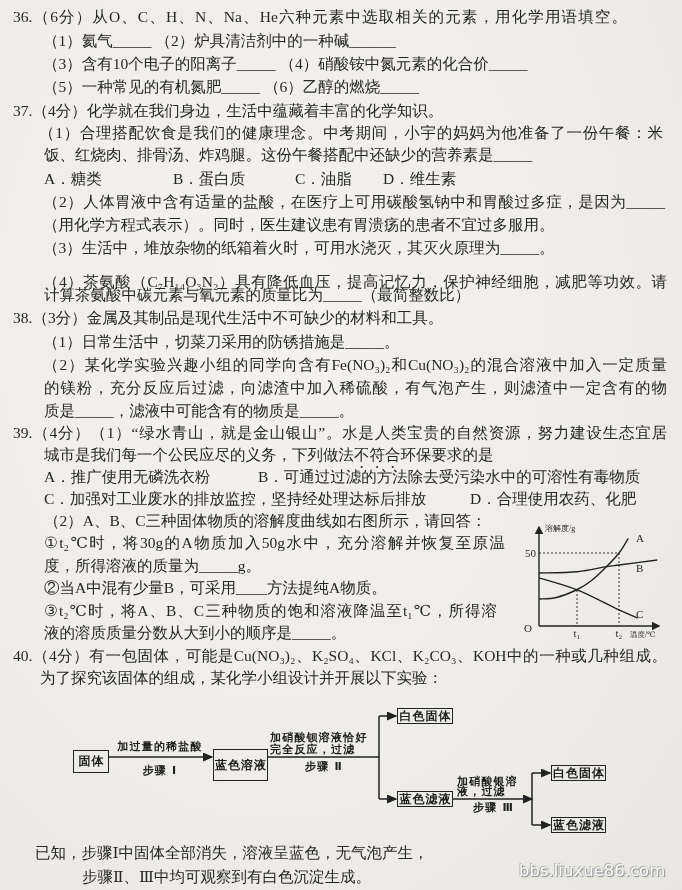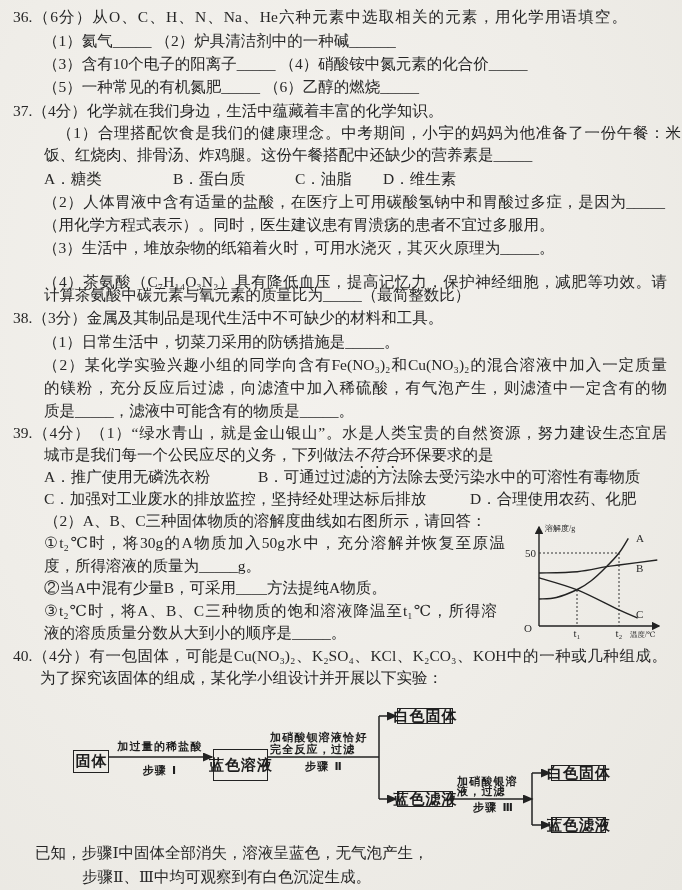--- a/index.html
+++ b/index.html
@@ -8,30 +8,30 @@
     position: relative; width: 682px; height: 890px; overflow: hidden;
     background: radial-gradient(ellipse at 40% 35%, #f4f2ee 0%, #efede8 55%, #e9e7e1 100%);
     color: #262626;
     font-family: "Liberation Serif", "DejaVu Serif", serif;
     font-size: 15.5px;
   }
   .ln { position: absolute; height: 20px; line-height: 20px; white-space: nowrap; }
   .j { text-align: justify; text-align-last: justify; }
   .em {
     -webkit-text-emphasis: filled dot; text-emphasis: filled dot;
-    -webkit-text-emphasis-position: under; text-emphasis-position: under right; font-style: italic;
+    -webkit-text-emphasis-position: under; text-emphasis-position: under right;
   }
   
   .chart { position: absolute; left: 505px; top: 515px; width: 177px; height: 130px; }
   .chart text { font-family: "Liberation Serif", "DejaVu Serif", serif; fill: #2a2a2a; }
   
   .flow-lines { position: absolute; left: 60px; top: 700px; width: 560px; height: 140px; }
   .box {
     position: absolute; box-sizing: border-box; border: 1.5px solid #222;
-    font-family: Liberation Sans, sans-serif; font-weight: bold; font-size: 15px;
+    font-family: Liberation Sans, sans-serif; font-weight: bold; font-size: 12px;
     letter-spacing: 1px; text-align: center; color: #1e1e1e; white-space: nowrap;
     display: flex; align-items: center; justify-content: center; padding-left: 1px;
   }
   .flab {
     position: absolute; font-family: "DejaVu Sans", sans-serif; font-weight: bold;
     font-size: 11px; letter-spacing: 1.2px; line-height: 13px; height: 13px;
     white-space: nowrap; color: #1e1e1e;
   }
   .flab.c { text-align: center; }
   
@@ -55,21 +55,21 @@
 
   <section>
     <div class="ln j" style="top:7px;left:13px;width:614px">36.（6分）从O、C、H、N、Na、He六种元素中选取相关的元素，用化学用语填空。</div>
     <div class="ln" style="top:31px;left:43px">（1）氦气_____ （2）炉具清洁剂中的一种碱______</div>
     <div class="ln" style="top:54px;left:43px">（3）含有10个电子的阳离子_____ （4）硝酸铵中氮元素的化合价_____</div>
     <div class="ln" style="top:77px;left:43px">（5）一种常见的有机氮肥_____ （6）乙醇的燃烧_____</div>
   </section>
 
   <section>
     <div class="ln" style="top:101px;left:13px">37.（4分）化学就在我们身边，生活中蕴藏着丰富的化学知识。</div>
-    <div class="ln j" style="top:123px;left:57px;width:624px">（1）合理搭配饮食是我们的健康理念。中考期间，小宇的妈妈为他准备了一份午餐：米</div>
+    <div class="ln j" style="top:123px;left:39px;width:624px">（1）合理搭配饮食是我们的健康理念。中考期间，小宇的妈妈为他准备了一份午餐：米</div>
     <div class="ln" style="top:145px;left:44px">饭、红烧肉、排骨汤、炸鸡腿。这份午餐搭配中还缺少的营养素是_____</div>
     <div class="ln" style="top:169px;left:44px">A．糖类</div>
     <div class="ln" style="top:169px;left:173px">B．蛋白质</div>
     <div class="ln" style="top:169px;left:295px">C．油脂</div>
     <div class="ln" style="top:169px;left:383px">D．维生素</div>
     <div class="ln j" style="top:192px;left:43px;width:622px">（2）人体胃液中含有适量的盐酸，在医疗上可用碳酸氢钠中和胃酸过多症，是因为_____</div>
     <div class="ln" style="top:215px;left:43px">（用化学方程式表示）。同时，医生建议患有胃溃疡的患者不宜过多服用。</div>
     <div class="ln" style="top:238px;left:43px">（3）生活中，堆放杂物的纸箱着火时，可用水浇灭，其灭火原理为_____。</div>
     <div class="ln j" style="top:272px;left:43px;width:624px">（4）茶氨酸（C₇H₁₄O₃N₂）具有降低血压，提高记忆力，保护神经细胞，减肥等功效。请</div>
     <div class="ln" style="top:285px;left:44px">计算茶氨酸中碳元素与氧元素的质量比为_____（最简整数比）</div>
@@ -161,13 +161,14 @@
     <div class="flab" style="left:270px;top:743px">完全反应，过滤</div>
     <div class="flab" style="left:305px;top:760px">步骤 Ⅱ</div>
     <div class="flab" style="left:457px;top:775px">加硝酸银溶</div>
     <div class="flab" style="left:457px;top:785px">液，过滤</div>
     <div class="flab" style="left:473px;top:801px">步骤 Ⅲ</div>
 
     <div class="ln" style="top:843px;left:35px">已知，步骤Ⅰ中固体全部消失，溶液呈蓝色，无气泡产生，</div>
     <div class="ln" style="top:867px;left:82px">步骤Ⅱ、Ⅲ中均可观察到有白色沉淀生成。</div>
   </section>
 
+  <div class="wm-url">bbs.liuxue86.com</div>
 </div>
 
 </body></html>

